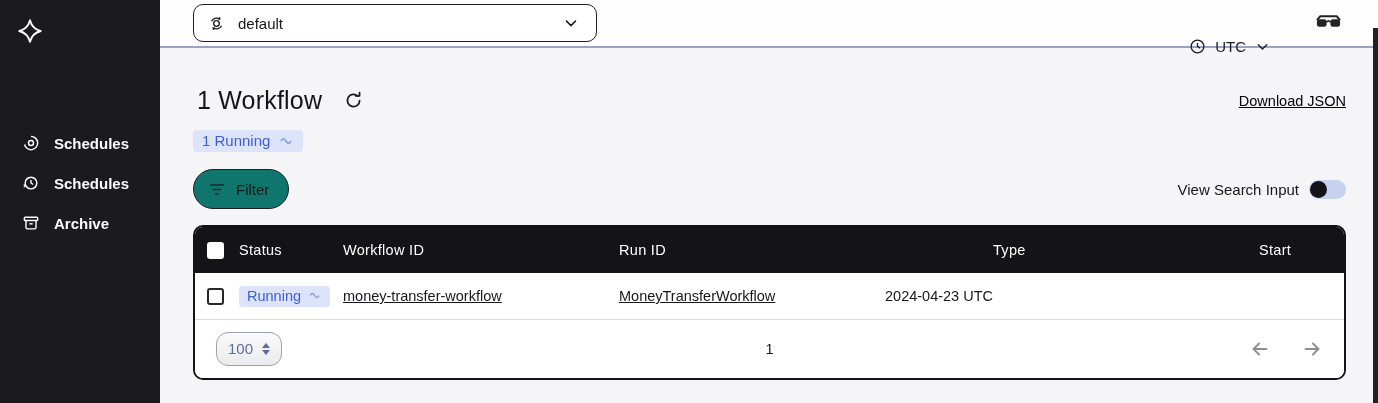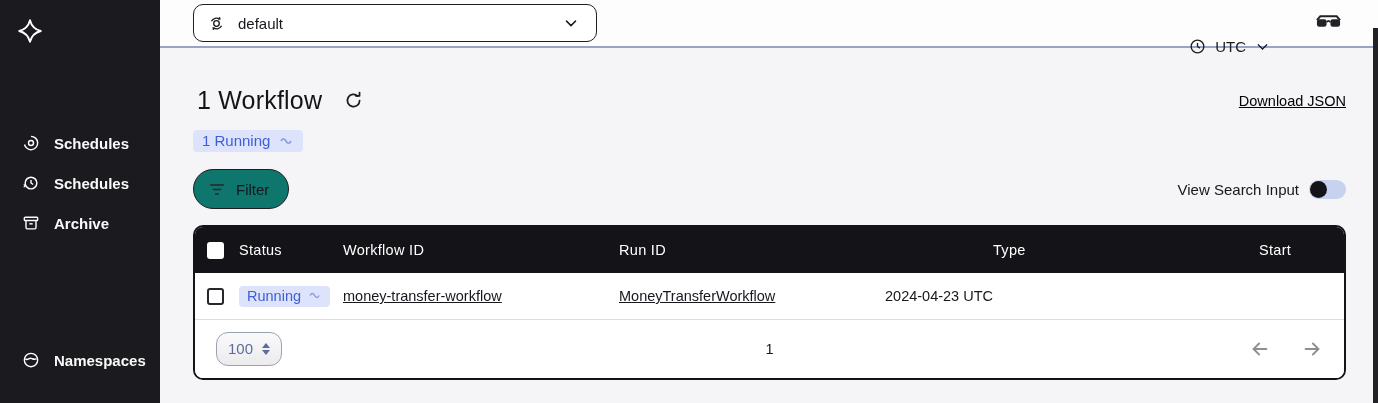--- a/index.html
+++ b/index.html
@@ -112,31 +112,20 @@
       <span class="nav-icon">
         <svg viewBox="0 0 24 24" width="20" height="20" fill="none" stroke="#fff" stroke-width="1.7">
             <rect x="4" y="5" width="16" height="4" rx="1"></rect>
             <path d="M6 9 v8.5 a1.5 1.5 0 0 0 1.5 1.5 h9 a1.5 1.5 0 0 0 1.5-1.5 V9"></path>
             <path d="M10 13 h4"></path>
           </svg>
       </span>
       <span>Archive</span>
     </a>
   </nav>
-  <div class="nav-bottom">
-    <a class="nav-item">
-      <span class="nav-icon">
-        <svg viewBox="0 0 24 24" width="20" height="20" fill="none" stroke="#fff" stroke-width="1.7">
-            <circle cx="12" cy="12" r="8"></circle>
-            <path d="M5.2 10.6 c2.6 2.6 4.6-1.6 7.2-0.6 c2.2 0.9 3.6 2.2 6.2 0.4"></path>
-          </svg>
-      </span>
-      <span>Namespaces</span>
-    </a>
-  </div>
 </aside>
 
 <div class="right-col">
 
   <header class="topbar">
     <div class="ns-select">
       <span style="display:flex">
         <svg viewBox="0 0 24 24" width="21" height="21" fill="none" stroke="#1c1c20" stroke-width="1.5">
             <circle cx="12" cy="12" r="3.2"></circle>
             <path d="M6.2 9.4 a6.6 6.6 0 0 1 9.4-2.6"></path>

